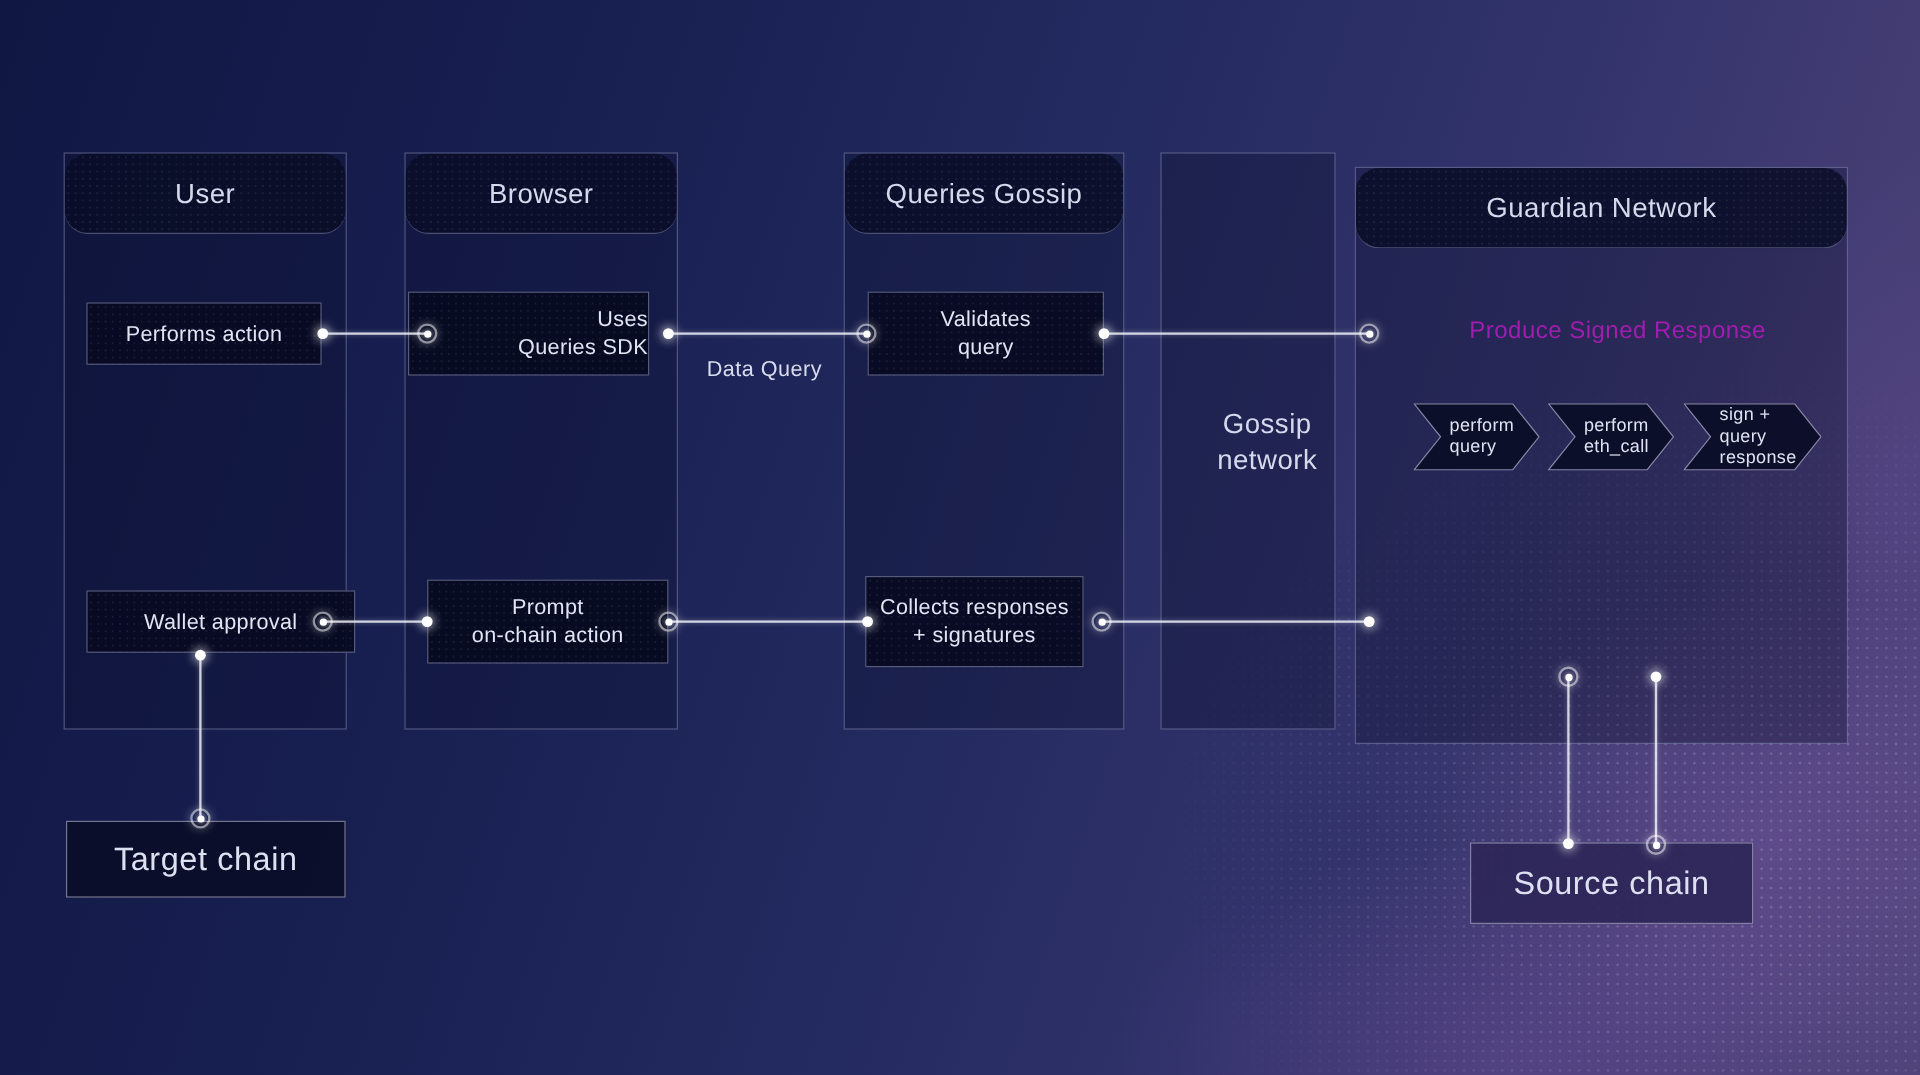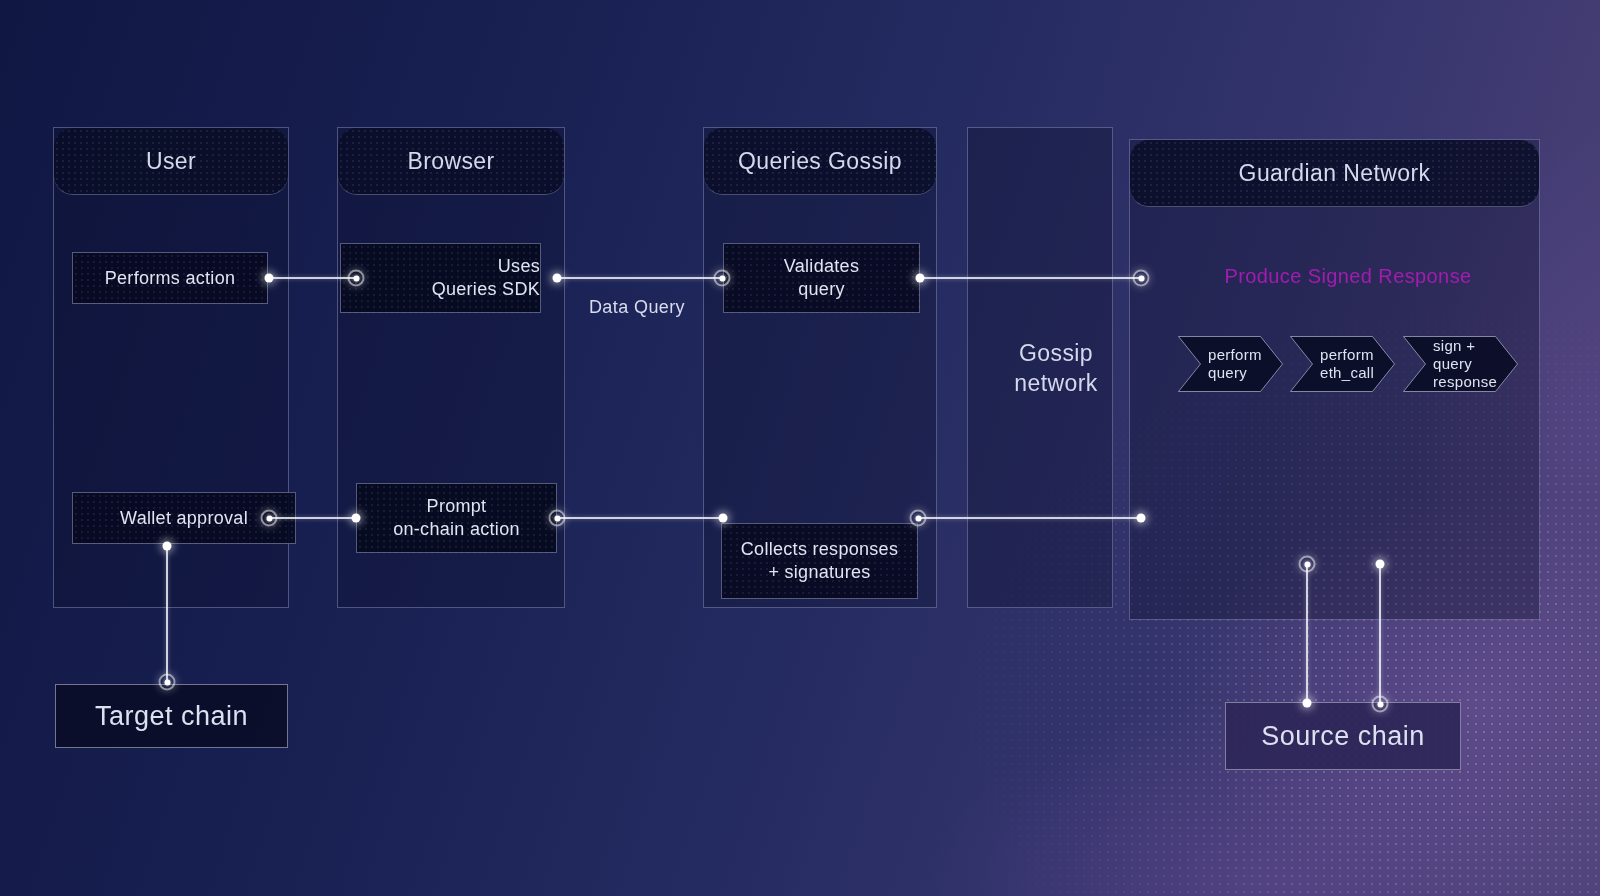--- a/index.html
+++ b/index.html
@@ -38,21 +38,21 @@
   .node-box{position:absolute;box-sizing:border-box;background:rgba(7,10,31,0.92);
     border:1px solid rgba(152,156,198,0.55);color:#e1e4f3;font-size:18px;line-height:23px;
     display:flex;flex-direction:column;align-items:center;justify-content:center;text-align:center;
     letter-spacing:0.3px;
     background-image:radial-gradient(rgba(130,140,195,0.13) 1px, transparent 1px);background-size:6px 6px;}
   #box-performs{left:72px;top:252px;width:196px;height:52px;}
   #box-uses{left:340px;top:243px;width:201px;height:70px;align-items:flex-end;}
   #box-validates{left:723px;top:243px;width:197px;height:70px;}
   #box-wallet{left:72px;top:492px;width:224px;height:52px;}
   #box-prompt{left:356px;top:483px;width:201px;height:70px;}
-  #box-collects{left:721px;top:480px;width:197px;height:76px;margin-top:43px;}
+  #box-collects{left:721px;top:480px;width:182px;height:76px;}
   .chain-box{position:absolute;box-sizing:border-box;border:1px solid rgba(186,186,214,0.6);
     color:#dde0f0;font-size:27px;letter-spacing:0.5px;display:flex;align-items:center;justify-content:center;
     background-image:radial-gradient(rgba(130,140,195,0.13) 1px, transparent 1px);background-size:6px 6px;}
   #box-target{left:55px;top:684px;width:233px;height:64px;background:rgba(9,13,38,0.88);}
   #box-source{left:1225px;top:702px;width:236px;height:68px;background:rgba(46,38,88,0.92);}
   
   #produce-label{position:absolute;left:1178px;top:265px;width:340px;text-align:center;
     color:#a21caf;font-size:20px;letter-spacing:0.4px;}
   .chevron{position:absolute;top:336px;height:56px;}
   .chevron svg{position:absolute;left:0;top:0;}

